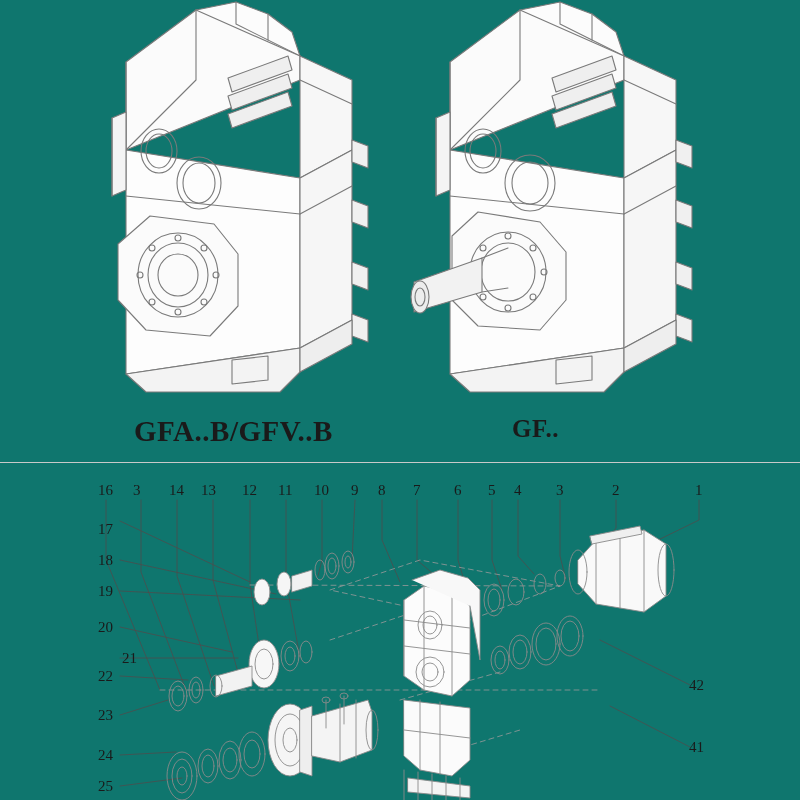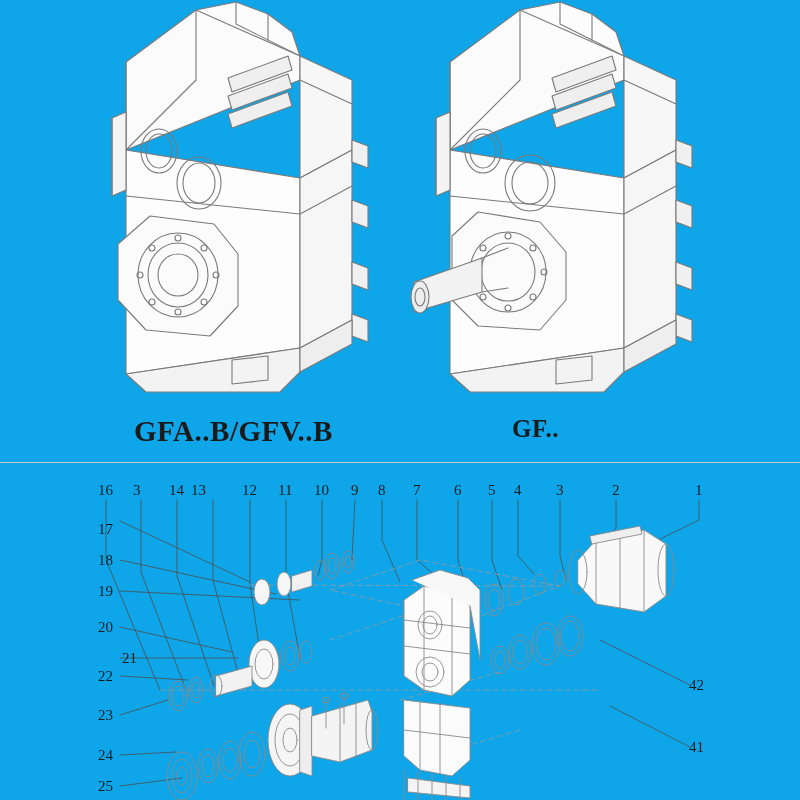--- a/index.html
+++ b/index.html
@@ -11,21 +11,21 @@
     width: 800px;
     height: 800px;
     font-family: "Liberation Serif", serif;
     overflow: hidden;
     position: relative;
   }
   #page {
     position: relative;
     width: 800px;
     height: 800px;
-    background: #0ea5e9;
+    background: #0f766e;
   }
   .svg-layer {
     position: absolute;
     left: 0;
     top: 0;
     width: 800px;
     height: 800px;
   }
   .caption {
     position: absolute;
@@ -324,21 +324,21 @@
         <path d="M326 700 L326 728 M344 696 L344 724"></path>
         <ellipse cx="326" cy="700" rx="4" ry="3"></ellipse>
         <ellipse cx="344" cy="696" rx="4" ry="3"></ellipse>
       </g>
     </g>
   </svg>
 
   <div class="num" style="left:98px;  top:482px;">16</div>
   <div class="num" style="left:133px; top:482px;">3</div>
   <div class="num" style="left:169px; top:482px;">14</div>
-  <div class="num" style="left:191px; top:482px;text-align:right;">13</div>
+  <div class="num" style="left:201px; top:482px;text-align:right;">13</div>
   <div class="num" style="left:242px; top:482px;">12</div>
   <div class="num" style="left:278px; top:482px;">11</div>
   <div class="num" style="left:314px; top:482px;">10</div>
   <div class="num" style="left:351px; top:482px;">9</div>
   <div class="num" style="left:378px; top:482px;">8</div>
   <div class="num" style="left:413px; top:482px;">7</div>
   <div class="num" style="left:454px; top:482px;">6</div>
   <div class="num" style="left:488px; top:482px;">5</div>
   <div class="num" style="left:514px; top:482px;">4</div>
   <div class="num" style="left:556px; top:482px;">3</div>

